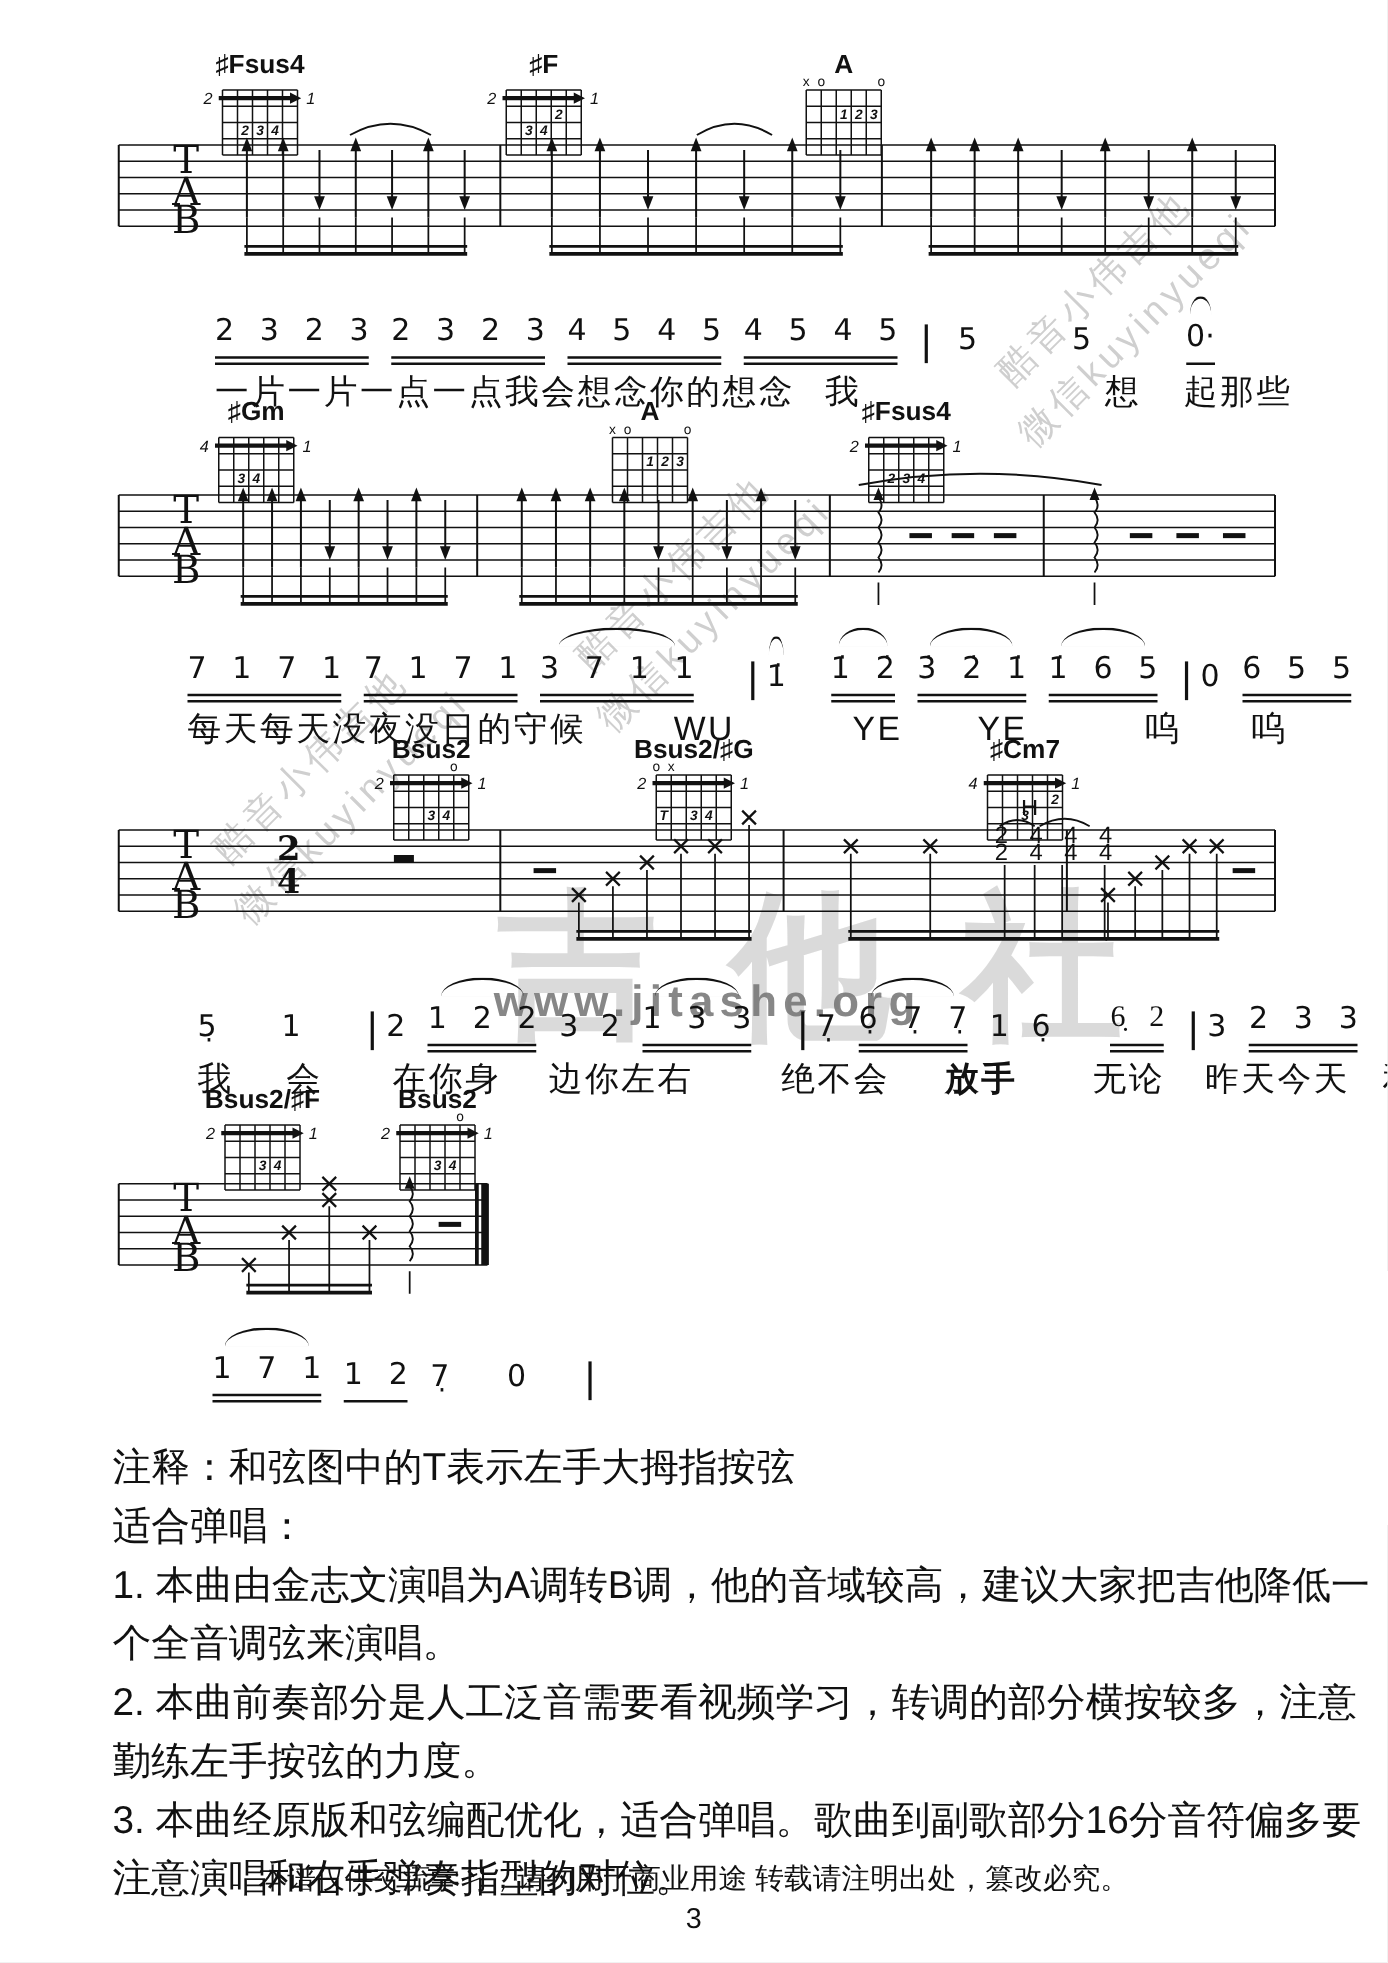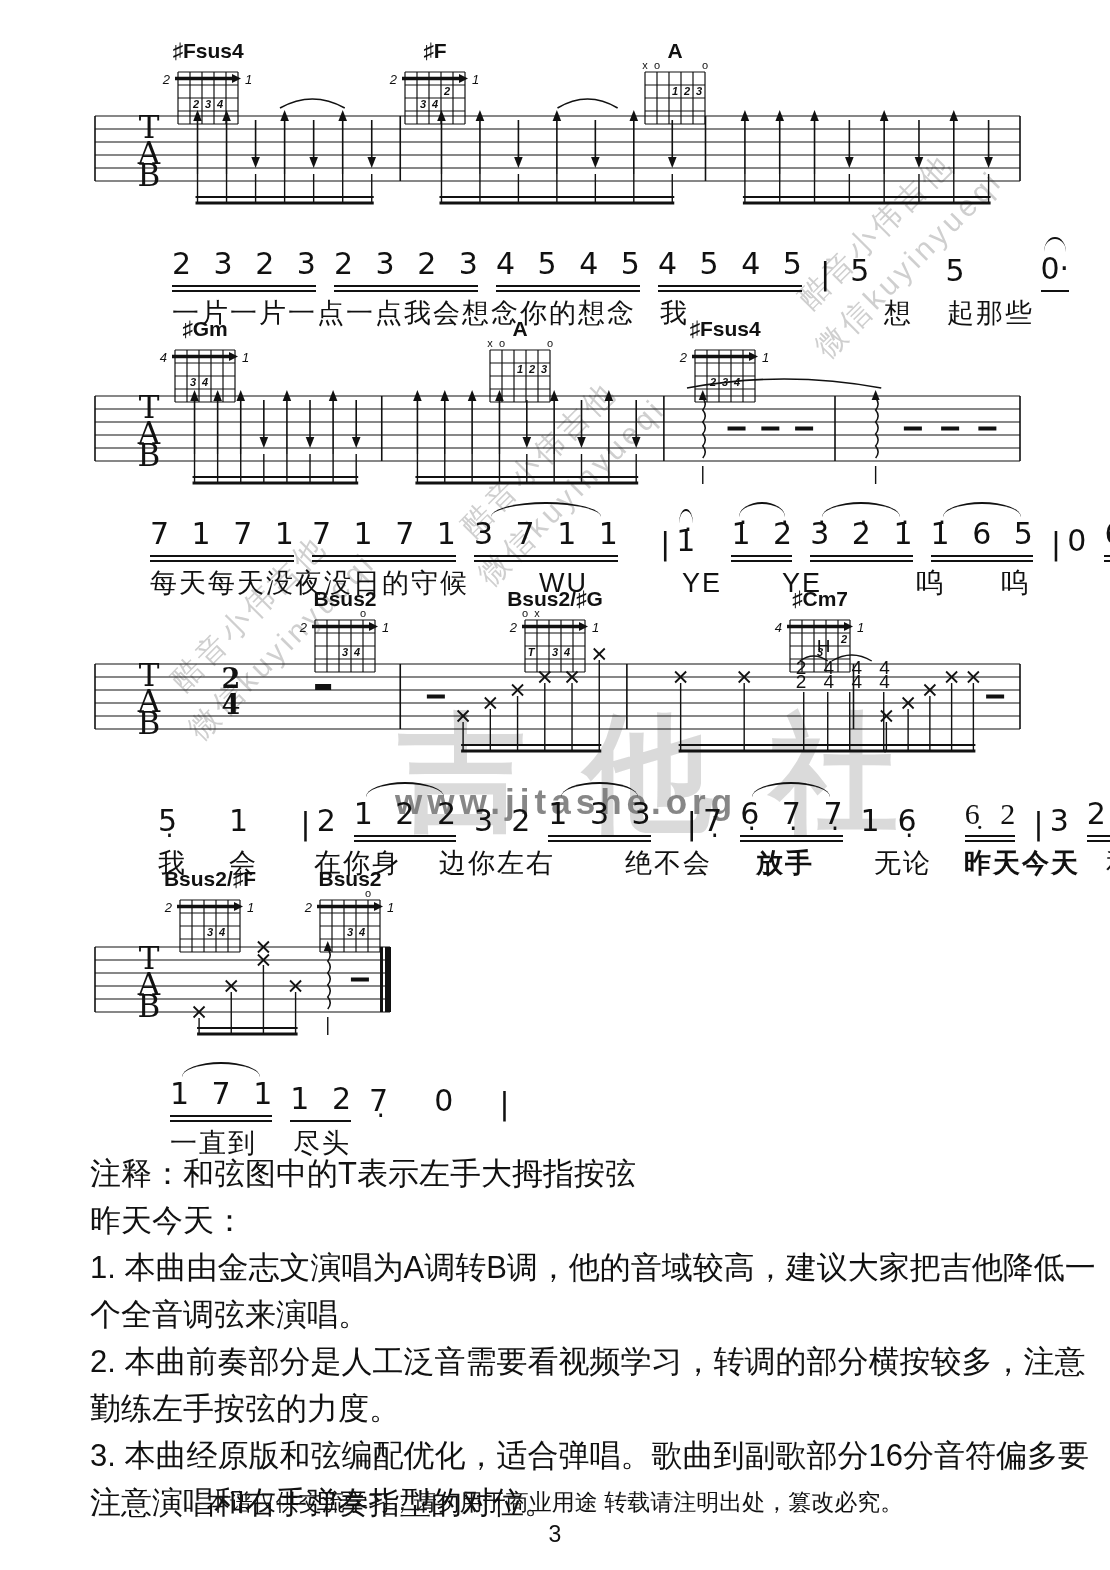--- a/index.html
+++ b/index.html
@@ -4,21 +4,21 @@
 <style>
   html,body{margin:0;padding:0;background:#e8e8e8;}
   .page{position:relative;width:1110px;height:1570px;background:#ffffff;margin:0 auto;
         font-family:"Liberation Sans","DejaVu Sans",sans-serif;color:#111;overflow:hidden;}
   
   .chord{position:absolute;}
   .chord svg text{font-family:"Liberation Sans","DejaVu Sans",sans-serif;}
   
   .vocal{position:absolute;}
   .vrow{display:flex;align-items:flex-end;}
-  .seg{position:relative;font-family:"DejaVu Sans",sans-serif;font-size:30px;line-height:34px;
+  .seg{position:relative;font-family:"DejaVu Sans",sans-serif;font-size:24px;line-height:34px;
        white-space:pre;word-spacing:13px;margin-right:18px;padding-bottom:4px;}
   .seg.u1{border-bottom:2.5px solid #111;}
   .seg.u2{border-bottom:7px double #111;}
   .seg.bar{font-size:31px;margin:0 6px 0 0;padding-bottom:2px;}
   .seg .arc{position:absolute;left:12%;right:12%;top:-15px;height:13px;
             border-top:2.5px solid #111;border-radius:50% 50% 0 0/100% 100% 0 0;}
   .lrow{display:flex;align-items:flex-end;margin-top:5px;}
   .lyr{font-size:27px;line-height:32px;white-space:pre;margin-right:10px;letter-spacing:2px;}
   
   .wm{position:absolute;transform:rotate(-45deg);color:#bfbfbf;opacity:.75;font-size:30px;
@@ -37,21 +37,21 @@
 </head>
 <body>
 
 <div class="page">
 
   <div class="wm-site" style="left:398px;top:688px;">吉他社</div>
   <div class="wm-url" style="left:395px;top:782px;">www.jitashe.org</div>
 
   <div class="notes">
     <p>注释：和弦图中的T表示左手大拇指按弦</p>
-    <p>昨天今天：</p>
+    <p>适合弹唱：</p>
     <p>1. 本曲由金志文演唱为A调转B调，他的音域较高，建议大家把吉他降低一个全音调弦来演唱。</p>
     <p>2. 本曲前奏部分是人工泛音需要看视频学习，转调的部分横按较多，注意勤练左手按弦的力度。</p>
     <p>3. 本曲经原版和弦编配优化，适合弹唱。歌曲到副歌部分16分音符偏多要注意演唱和右手弹奏指型的对位。</p>
   </div>
 
   <div class="footer">本谱仅供交流学习，请勿用于商业用途 转载请注明出处，篡改必究。</div>
   <div class="pagenum">3</div>
 
 <div class="wm" style="left: 742px; top: 200px; width: 300px;">
       <div>酷音小伟吉他</div>
@@ -638,30 +638,26 @@
         <div class="seg u2">2 3 3</div>
       </div>
       <div class="lrow">
         <div class="lyr">我</div>
         <div class="lyr" style="margin-left: 32px;">会</div>
         <div class="lyr" style="margin-left: 46px;">在你身</div>
         <div class="lyr" style="margin-left: 28px;">边你左右</div>
         <div class="lyr" style="margin-left: 60px;">绝不会</div>
         <div class="lyr" style="margin-left: 34px; font-weight: bold;">放手</div>
         <div class="lyr" style="margin-left: 50px;">无论</div>
-        <div class="lyr" style="margin-left: 22px; font-weight: bold;">昨天今天</div>
+        <div class="lyr" style="margin-left: 22px;">昨天今天</div>
         <div class="lyr" style="margin-left: 16px;">和以后</div>
       </div>
     </div>
     <div class="vocal" style="left: 170px; top: 1077px;">
       <div class="vrow">
         <div class="seg u2">1 7 1<div class="arc"></div></div>
         <div class="seg u1">1 2</div>
         <div class="seg">7̣</div>
         <div class="seg" style="margin-left: 28px;">0</div>
         <div class="seg bar" style="margin-left: 28px;">|</div>
       </div>
-      <div class="lrow">
-        <div class="lyr">一直到</div>
-        <div class="lyr" style="margin-left: 26px;">尽头</div>
-      </div>
     </div>
   </div>
 
 </body></html>

